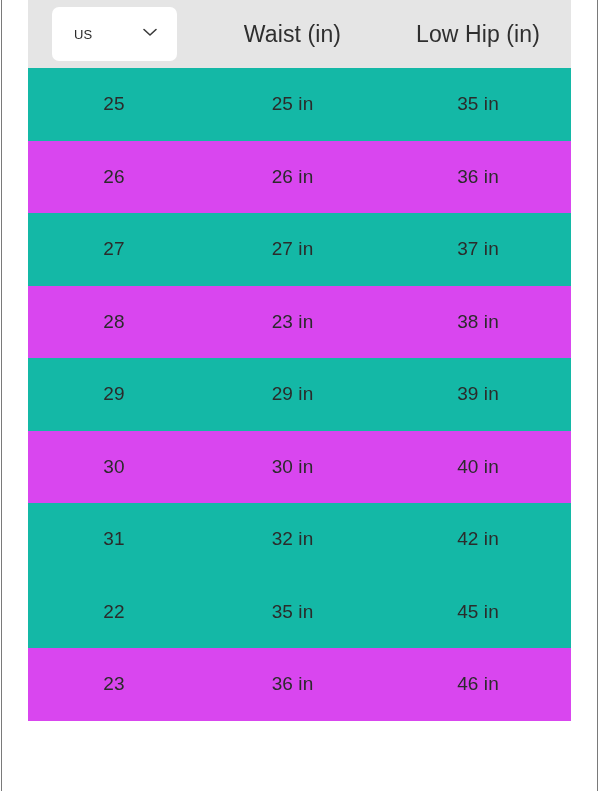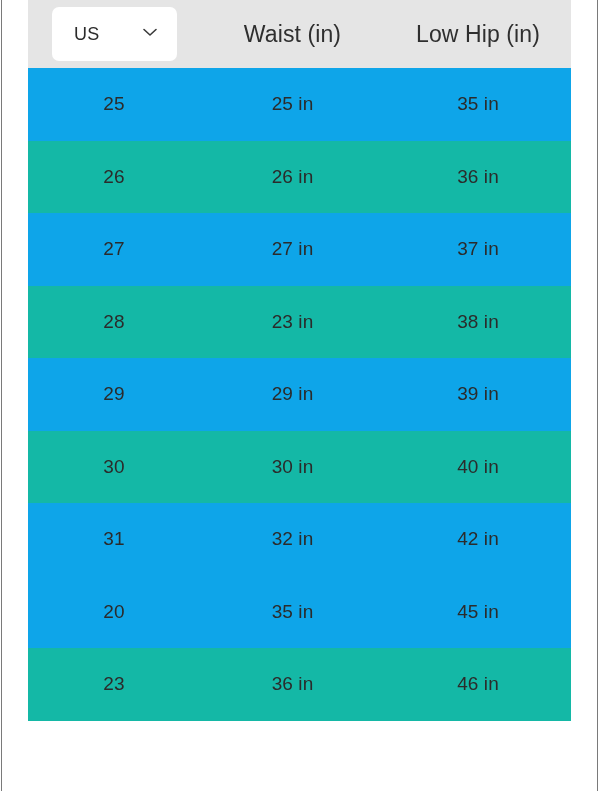--- a/index.html
+++ b/index.html
@@ -54,43 +54,43 @@
     border-radius: 7px;
     display: flex;
     align-items: center;
     justify-content: space-between;
     padding: 0 16px 0 22px;
     box-sizing: border-box;
     cursor: pointer;
     font-family: "Liberation Sans", sans-serif;
   }
   .unit-select-label {
-    font-size: 18px;
+    font-size: 13px;
     color: #2b2b2b;
     letter-spacing: 0.2px;
     line-height: 1;
   }
   .chevron-down { display: block; }
 
   .col-head-text {
     font-size: 23px;
     color: #2f2f2f;
     letter-spacing: 0.1px;
   }
 
   
   .chart-body { display: block; }
 
   .chart-row {
     display: flex;
     align-items: center;
     height: 72.5px;
-    background: #0ea5e9;
+    background: #14b8a6;
   }
-  .chart-row.striped { background: #14b8a6; }
+  .chart-row.striped { background: #d946ef; }
 
   .cell {
     font-size: 19px;
     color: #2b2b2b;
     letter-spacing: 0.1px;
     text-align: center;
   }
   .cell-size   { width: 172px; flex: none; }
   .cell-waist  { width: 185px; flex: none; }
   .cell-lowhip { width: 186px; flex: none; }
@@ -165,21 +165,21 @@
     </div>
 
     <div class="chart-row">
       <span class="cell cell-size">31</span>
       <span class="cell cell-waist">32 in</span>
       <span class="cell cell-lowhip">42 in</span>
     </div>
 
 
     <div class="chart-row">
-      <span class="cell cell-size">20</span>
+      <span class="cell cell-size">22</span>
       <span class="cell cell-waist">35 in</span>
       <span class="cell cell-lowhip">45 in</span>
     </div>
 
     <div class="chart-row striped">
       <span class="cell cell-size">23</span>
       <span class="cell cell-waist">36 in</span>
       <span class="cell cell-lowhip">46 in</span>
     </div>
 

